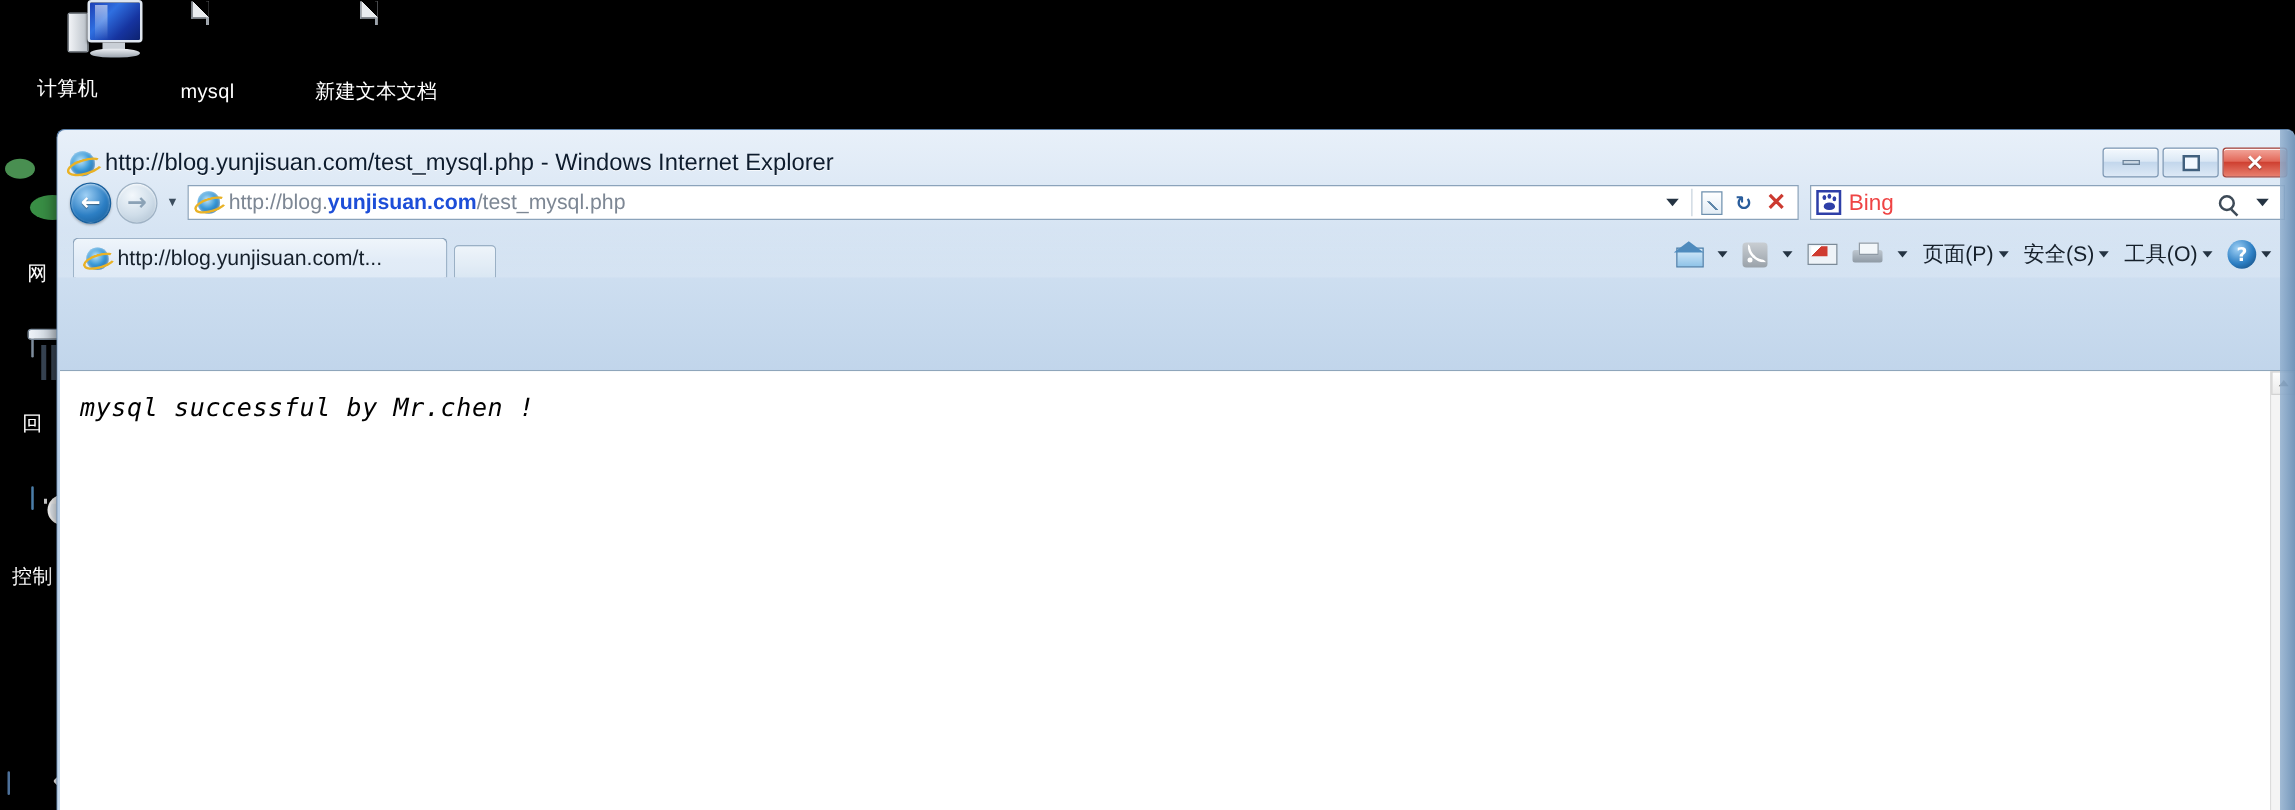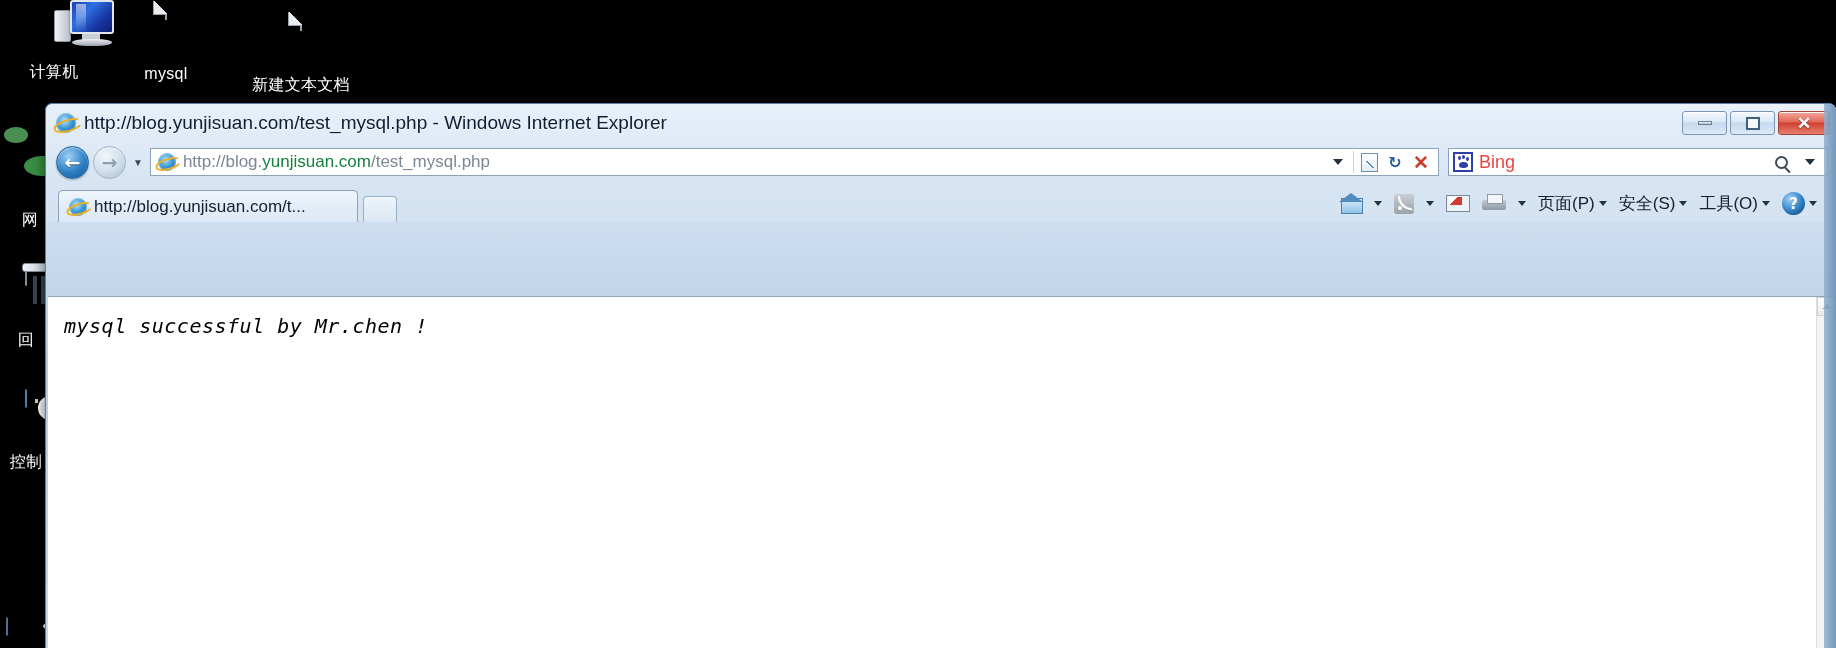--- a/index.html
+++ b/index.html
@@ -139,21 +139,21 @@
   .glass-frame{
     position:absolute; inset:0;
     background: linear-gradient(180deg, #e8f0f9 0%, #cddef0 22%, #b6cde6 48%, #c6d9ec 100%);
     border-radius:7px 7px 0 0;
   }
 
   
   .titlebar {
     position: relative;
     height: 38px;
-    display: flex; align-items: center;
+    display: flex; align-items: flex-end;
     padding: 0 6px 0 10px;
   }
   .title-left { display: flex; align-items: center; gap: 8px; flex: 1; min-width:0; }
   .title-text {
     font-size: 19px; color: #0d1c2e; white-space: nowrap;
     text-shadow: 0 1px 0 rgba(255,255,255,.75);
   }
   .win-buttons { display: flex; gap: 3px; align-items: center; }
   .win-btn {
     width: 45px; height: 24px;
@@ -217,21 +217,21 @@
   .addr-wrap{
     flex:1; height:28px;
     background:#ffffff;
     border:1px solid #8ba3bb;
     display:flex; align-items:center; gap:7px; padding:0 4px 0 7px;
     min-width:0;
   }
   .addr-url{
     font-size:17px; color:#7d8794; white-space:nowrap; overflow:hidden; flex:1;
   }
-  .addr-url b{ color:#15803d; font-weight:normal; }
+  .addr-url b{ color:#1d4ed8; font-weight:bold; }
   .addr-tools{ display:flex; align-items:center; height:100%; flex:none; }
   .addr-sep{ width:1px; height:22px; background:#c7d3de; margin:0 2px; }
   .tool-btn{ width:26px; height:24px; display:flex;align-items:center;justify-content:center; }
   .caret{ width:0;height:0;border-left:5px solid transparent;border-right:5px solid transparent;border-top:6px solid #243342;}
   .caret.sm{ border-left-width:4px;border-right-width:4px;border-top-width:5px;}
   .compat-ico{
     width:17px;height:19px;border:1px solid #6e90ae;background:linear-gradient(180deg,#ffffff,#e3edf6);
     position:relative;
   }
   .compat-ico::after{ content:""; position:absolute; left:2px; top:7px; width:12px;height:7px;
@@ -372,21 +372,21 @@
             <i></i>
             <i></i>
             <i></i>
             <i></i>
             <i></i>
           </span></span>
     </span>
     <span class="label">mysql</span>
   </div>
 
-  <div class="desk-icon" style="left:226px; top:13px; width:150px;">
+  <div class="desk-icon" style="left:226px; top:2px; width:150px;">
     <span class="glyph">
       <span class="ic-doc"><span class="lines">
             <i></i>
             <i></i>
             <i></i>
             <i></i>
             <i></i>
             <i></i>
             <i></i>
             <i></i>

